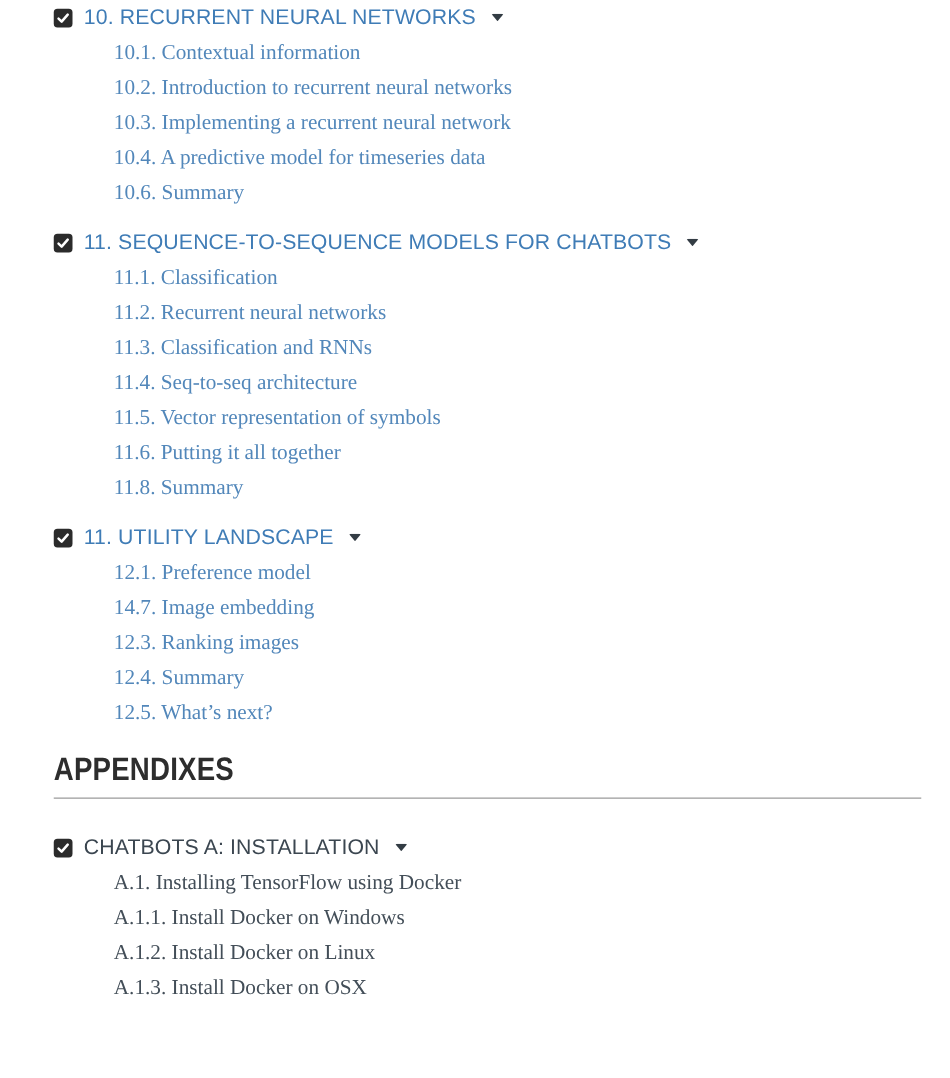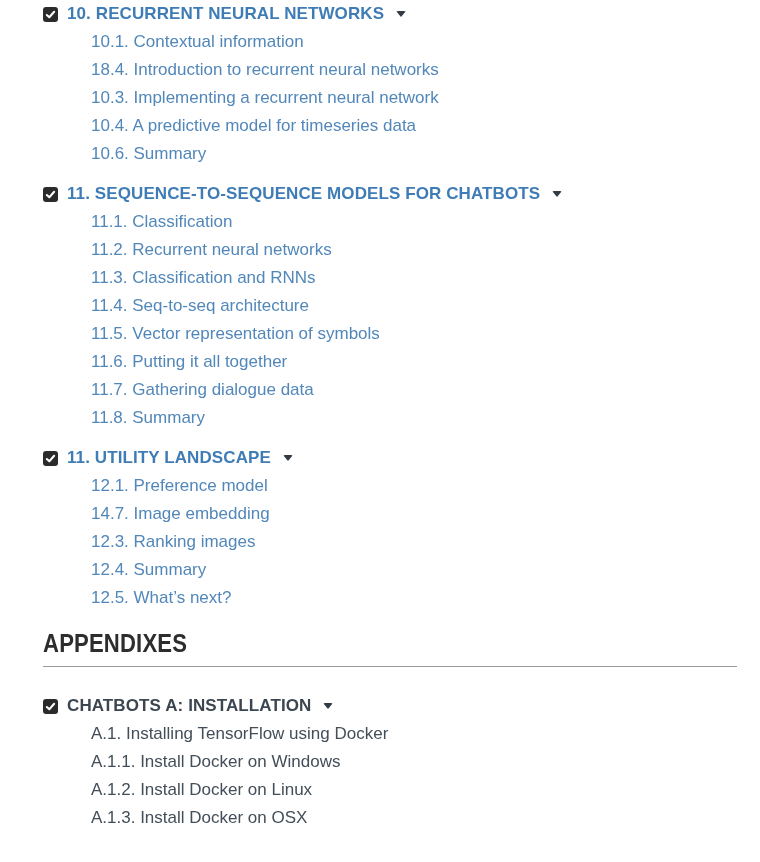--- a/index.html
+++ b/index.html
@@ -25,39 +25,40 @@
     border-radius: 3px;
     display: inline-flex;
     align-items: center;
     justify-content: center;
     flex: 0 0 auto;
     cursor: pointer;
   }
   .chapter-title {
     margin-left: 9px;
     font-size: 17px;
-    font-weight: bold;
+    font-weight: normal;
     letter-spacing: 0.1px;
     text-decoration: none;
     white-space: nowrap;
   }
   .chapter-title.link { color: #3f7cb6; cursor: pointer; }
   .chapter-title.plain { color: #3b4650; }
   .caret {
     margin-left: 12px;
     width: 0; height: 0;
     border-left: 5px solid transparent;
     border-right: 5px solid transparent;
     border-top: 6px solid #333c44;
     border-radius: 2px;
     cursor: pointer;
   }
   ul.sections {
     list-style: none;
     padding-left: 48px;
+    font-family: Liberation Serif, serif;
   }
   ul.sections li {
     height: 28px;
     line-height: 28px;
     white-space: nowrap;
   }
   .section-link {
     font-size: 17px;
     text-decoration: none;
   }
@@ -95,21 +96,21 @@
       <span class="checkbox">
         <svg width="11" height="11" viewBox="0 0 12 12">
             <path d="M2 6.5 L4.7 9 L10 3" fill="none" stroke="#ffffff" stroke-width="2.2" stroke-linecap="round" stroke-linejoin="round"></path>
           </svg>
       </span>
       <a class="chapter-title link">10. RECURRENT NEURAL NETWORKS</a>
       <span class="caret"></span>
     </div>
     <ul class="sections">
       <li><a class="section-link link">10.1. Contextual information</a></li>
-      <li><a class="section-link link">18.4. Introduction to recurrent neural networks</a></li>
+      <li><a class="section-link link">10.2. Introduction to recurrent neural networks</a></li>
       <li><a class="section-link link">10.3. Implementing a recurrent neural network</a></li>
       <li><a class="section-link link">10.4. A predictive model for timeseries data</a></li>
       <li><a class="section-link link">10.6. Summary</a></li>
     </ul>
   </section>
 
   <section class="chapter">
     <div class="chapter-row">
       <span class="checkbox">
         <svg width="11" height="11" viewBox="0 0 12 12">
@@ -119,21 +120,20 @@
       <a class="chapter-title link">11. SEQUENCE-TO-SEQUENCE MODELS FOR CHATBOTS</a>
       <span class="caret"></span>
     </div>
     <ul class="sections">
       <li><a class="section-link link">11.1. Classification</a></li>
       <li><a class="section-link link">11.2. Recurrent neural networks</a></li>
       <li><a class="section-link link">11.3. Classification and RNNs</a></li>
       <li><a class="section-link link">11.4. Seq-to-seq architecture</a></li>
       <li><a class="section-link link">11.5. Vector representation of symbols</a></li>
       <li><a class="section-link link">11.6. Putting it all together</a></li>
-      <li><a class="section-link link">11.7. Gathering dialogue data</a></li>
       <li><a class="section-link link">11.8. Summary</a></li>
     </ul>
   </section>
 
   <section class="chapter">
     <div class="chapter-row">
       <span class="checkbox">
         <svg width="11" height="11" viewBox="0 0 12 12">
             <path d="M2 6.5 L4.7 9 L10 3" fill="none" stroke="#ffffff" stroke-width="2.2" stroke-linecap="round" stroke-linejoin="round"></path>
           </svg>

